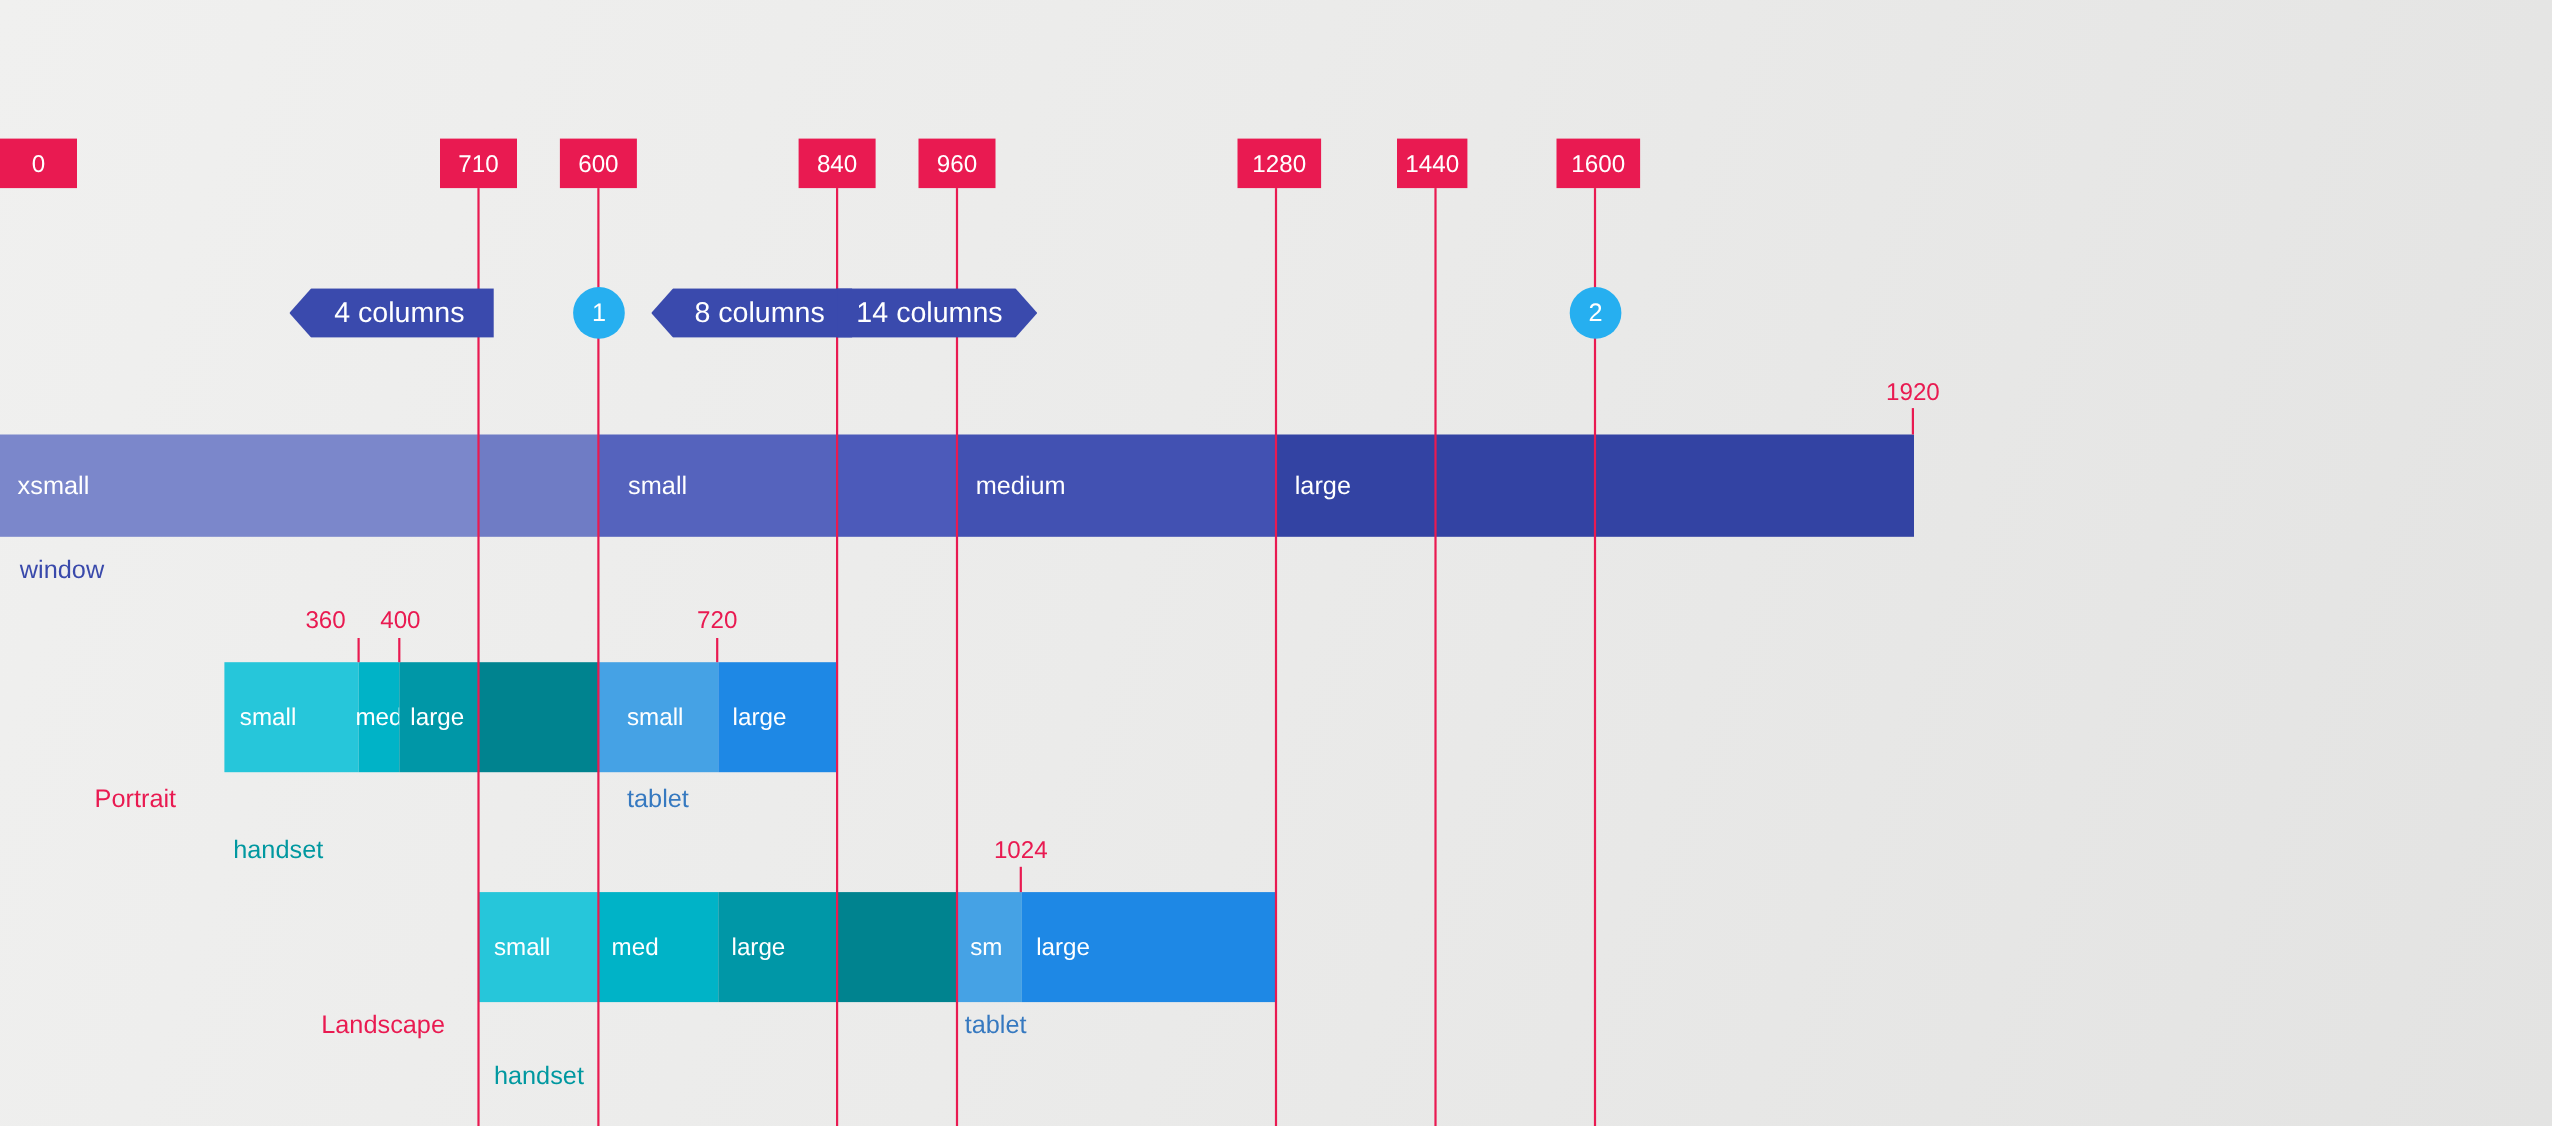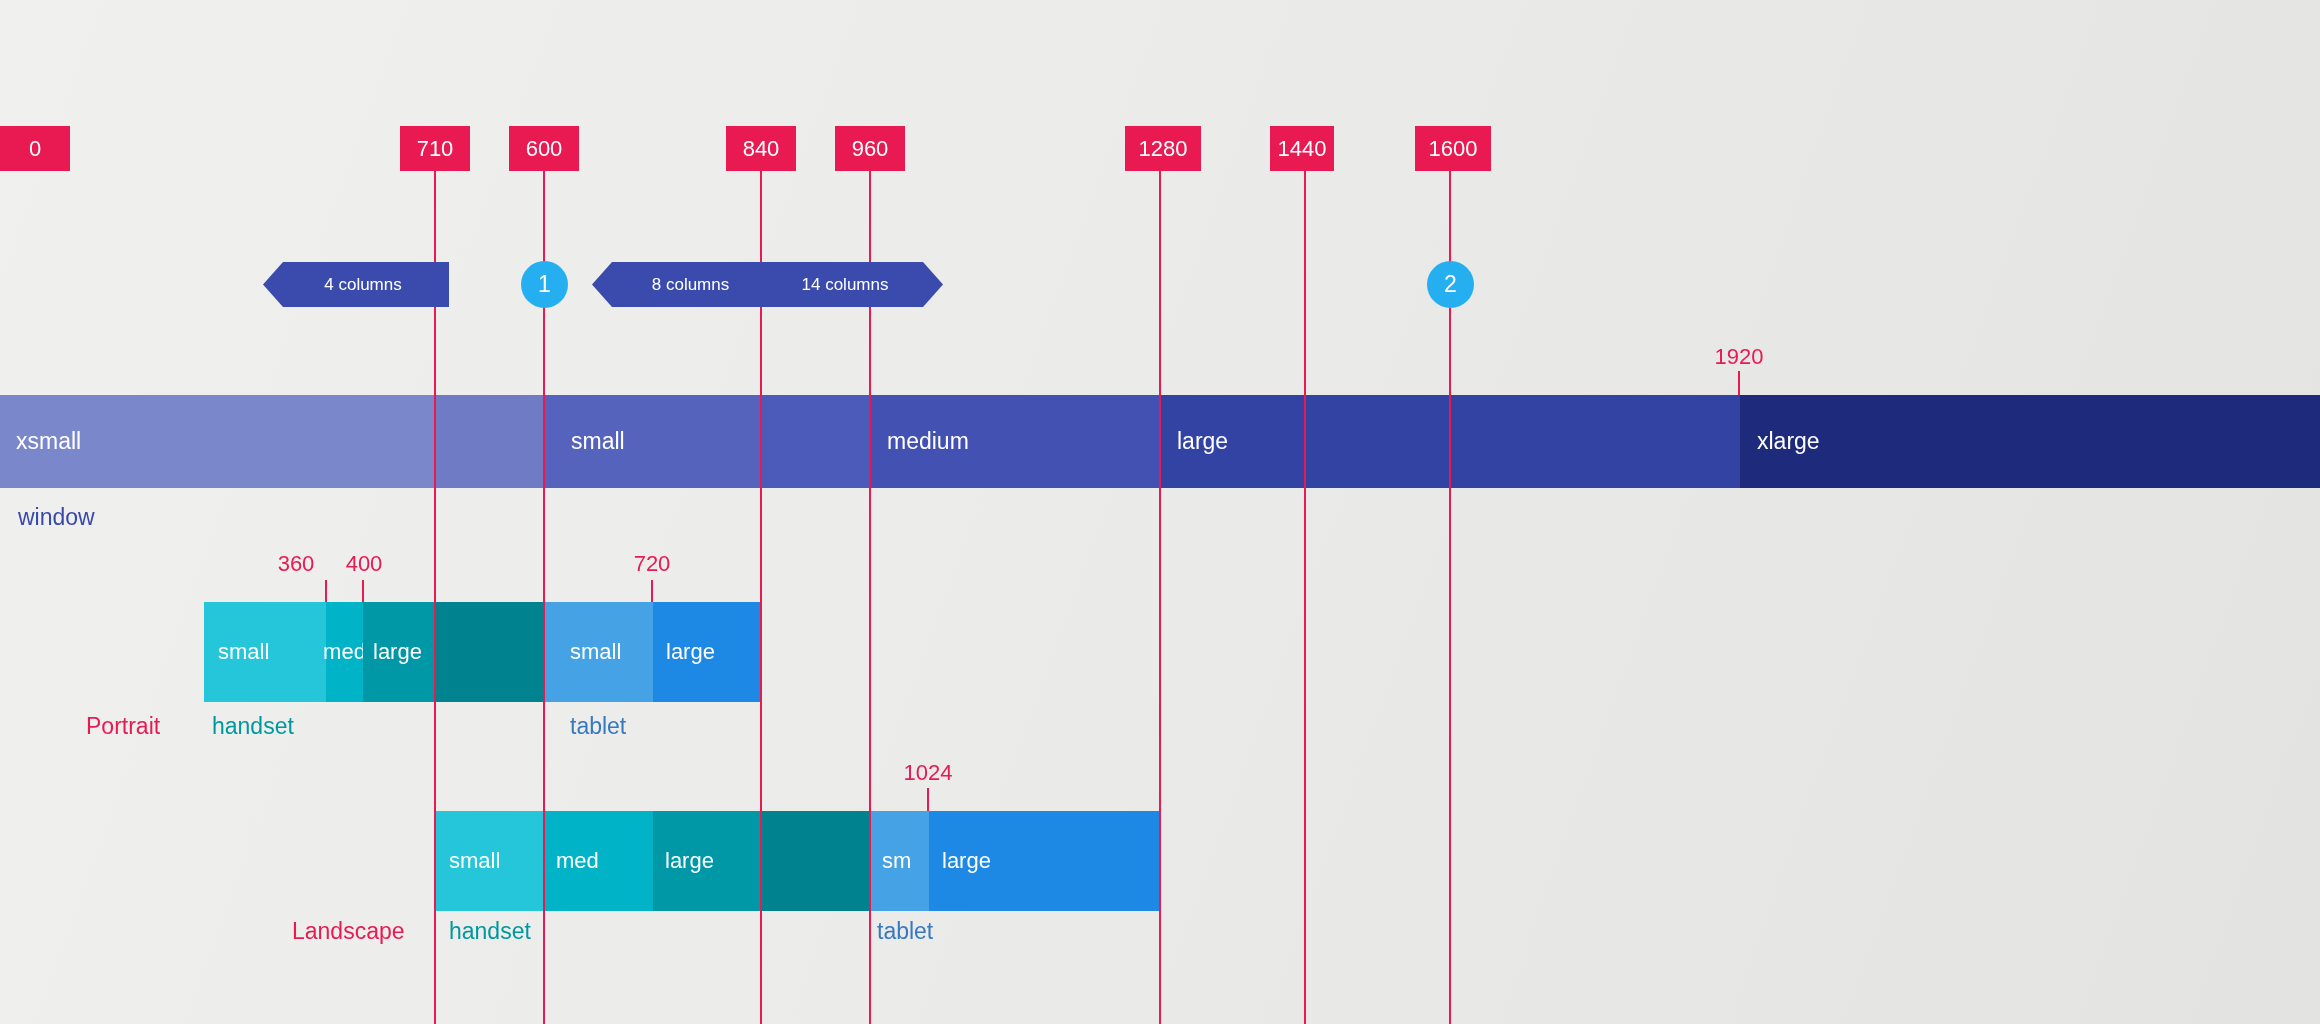--- a/index.html
+++ b/index.html
@@ -31,21 +31,21 @@
     font-family:"Liberation Sans",sans-serif;
   }
   .bp{
     position:absolute;top:126px;height:45px;z-index:60;
     background:var(--pink);color:#fff;font-size:22px;
     display:flex;align-items:center;justify-content:center;
   }
   .vline{position:absolute;top:171px;bottom:0;width:2px;background:var(--pink);z-index:40;}
   .chip{
     position:absolute;top:262px;height:45px;z-index:50;
-    background:var(--chip-indigo);color:#fff;font-size:17px;
+    background:var(--chip-indigo);color:#fff;font-size:26px;
     display:flex;align-items:center;justify-content:center;white-space:nowrap;
   }
   .chip-left{clip-path:polygon(0 50%,20px 0,100% 0,100% 100%,20px 100%);padding-left:14px;}
   .chip-right{clip-path:polygon(0 0,calc(100% - 20px) 0,100% 50%,calc(100% - 20px) 100%,0 100%);padding-right:14px;}
   .marker-circle{
     position:absolute;top:261px;width:47px;height:47px;border-radius:50%;z-index:55;
     background:var(--circle-blue);color:#fff;font-size:23px;
     display:flex;align-items:center;justify-content:center;
   }
   .wseg{
@@ -58,21 +58,21 @@
   .dseg span{white-space:nowrap;}
   .dseg.center{justify-content:center;}
   .ann-text{
     position:absolute;color:var(--pink);font-size:22px;
     transform:translateX(-50%);white-space:nowrap;z-index:45;
   }
   .ann-tick{position:absolute;width:2px;background:var(--pink);z-index:45;}
   .caption{position:absolute;font-size:23px;white-space:nowrap;z-index:45;}
   .cap-pink{color:var(--pink);text-align:center;}
   .cap-window{color:var(--lbl-window);}
-  .cap-handset{color:var(--lbl-handset);}
+  .cap-handset{color:var(--lbl-handset);margin-top:46px;}
   .cap-tablet{color:var(--lbl-tablet);}
 </style>
 </head>
 <body>
 
 <div class="stage">
 
   <div class="bp" style="left:0;width:70px">0</div>
   <div class="bp" style="left:400px;width:70px">710</div>
   <div class="bp" style="left:509px;width:70px">600</div>
@@ -102,23 +102,20 @@
   <div class="wseg" style="left:435px;width:109px;background:var(--win-xsmall-alt)"></div>
   <div class="wseg" style="left:544px;width:217px;background:var(--win-small)">
     <span style="padding-left:27px">small</span>
   </div>
   <div class="wseg" style="left:761px;width:109px;background:var(--win-small-alt)"></div>
   <div class="wseg" style="left:870px;width:290px;background:var(--win-medium)">
     <span style="padding-left:17px">medium</span>
   </div>
   <div class="wseg" style="left:1160px;width:580px;background:var(--win-large)">
     <span style="padding-left:17px">large</span>
-  </div>
-  <div class="wseg" style="left:1740px;width:580px;background:var(--win-xlarge)">
-    <span style="padding-left:17px">xlarge</span>
   </div>
 
   <div class="ann-text" style="left:1739px;top:344px">1920</div>
   <div class="ann-tick" style="left:1738px;top:371px;height:24px"></div>
 
   <div class="caption cap-window" style="left:18px;top:504px">window</div>
 
   <div class="ann-text" style="left:296px;top:551px">360</div>
   <div class="ann-tick" style="left:325px;top:580px;height:22px"></div>
   <div class="ann-text" style="left:364px;top:551px">400</div>

